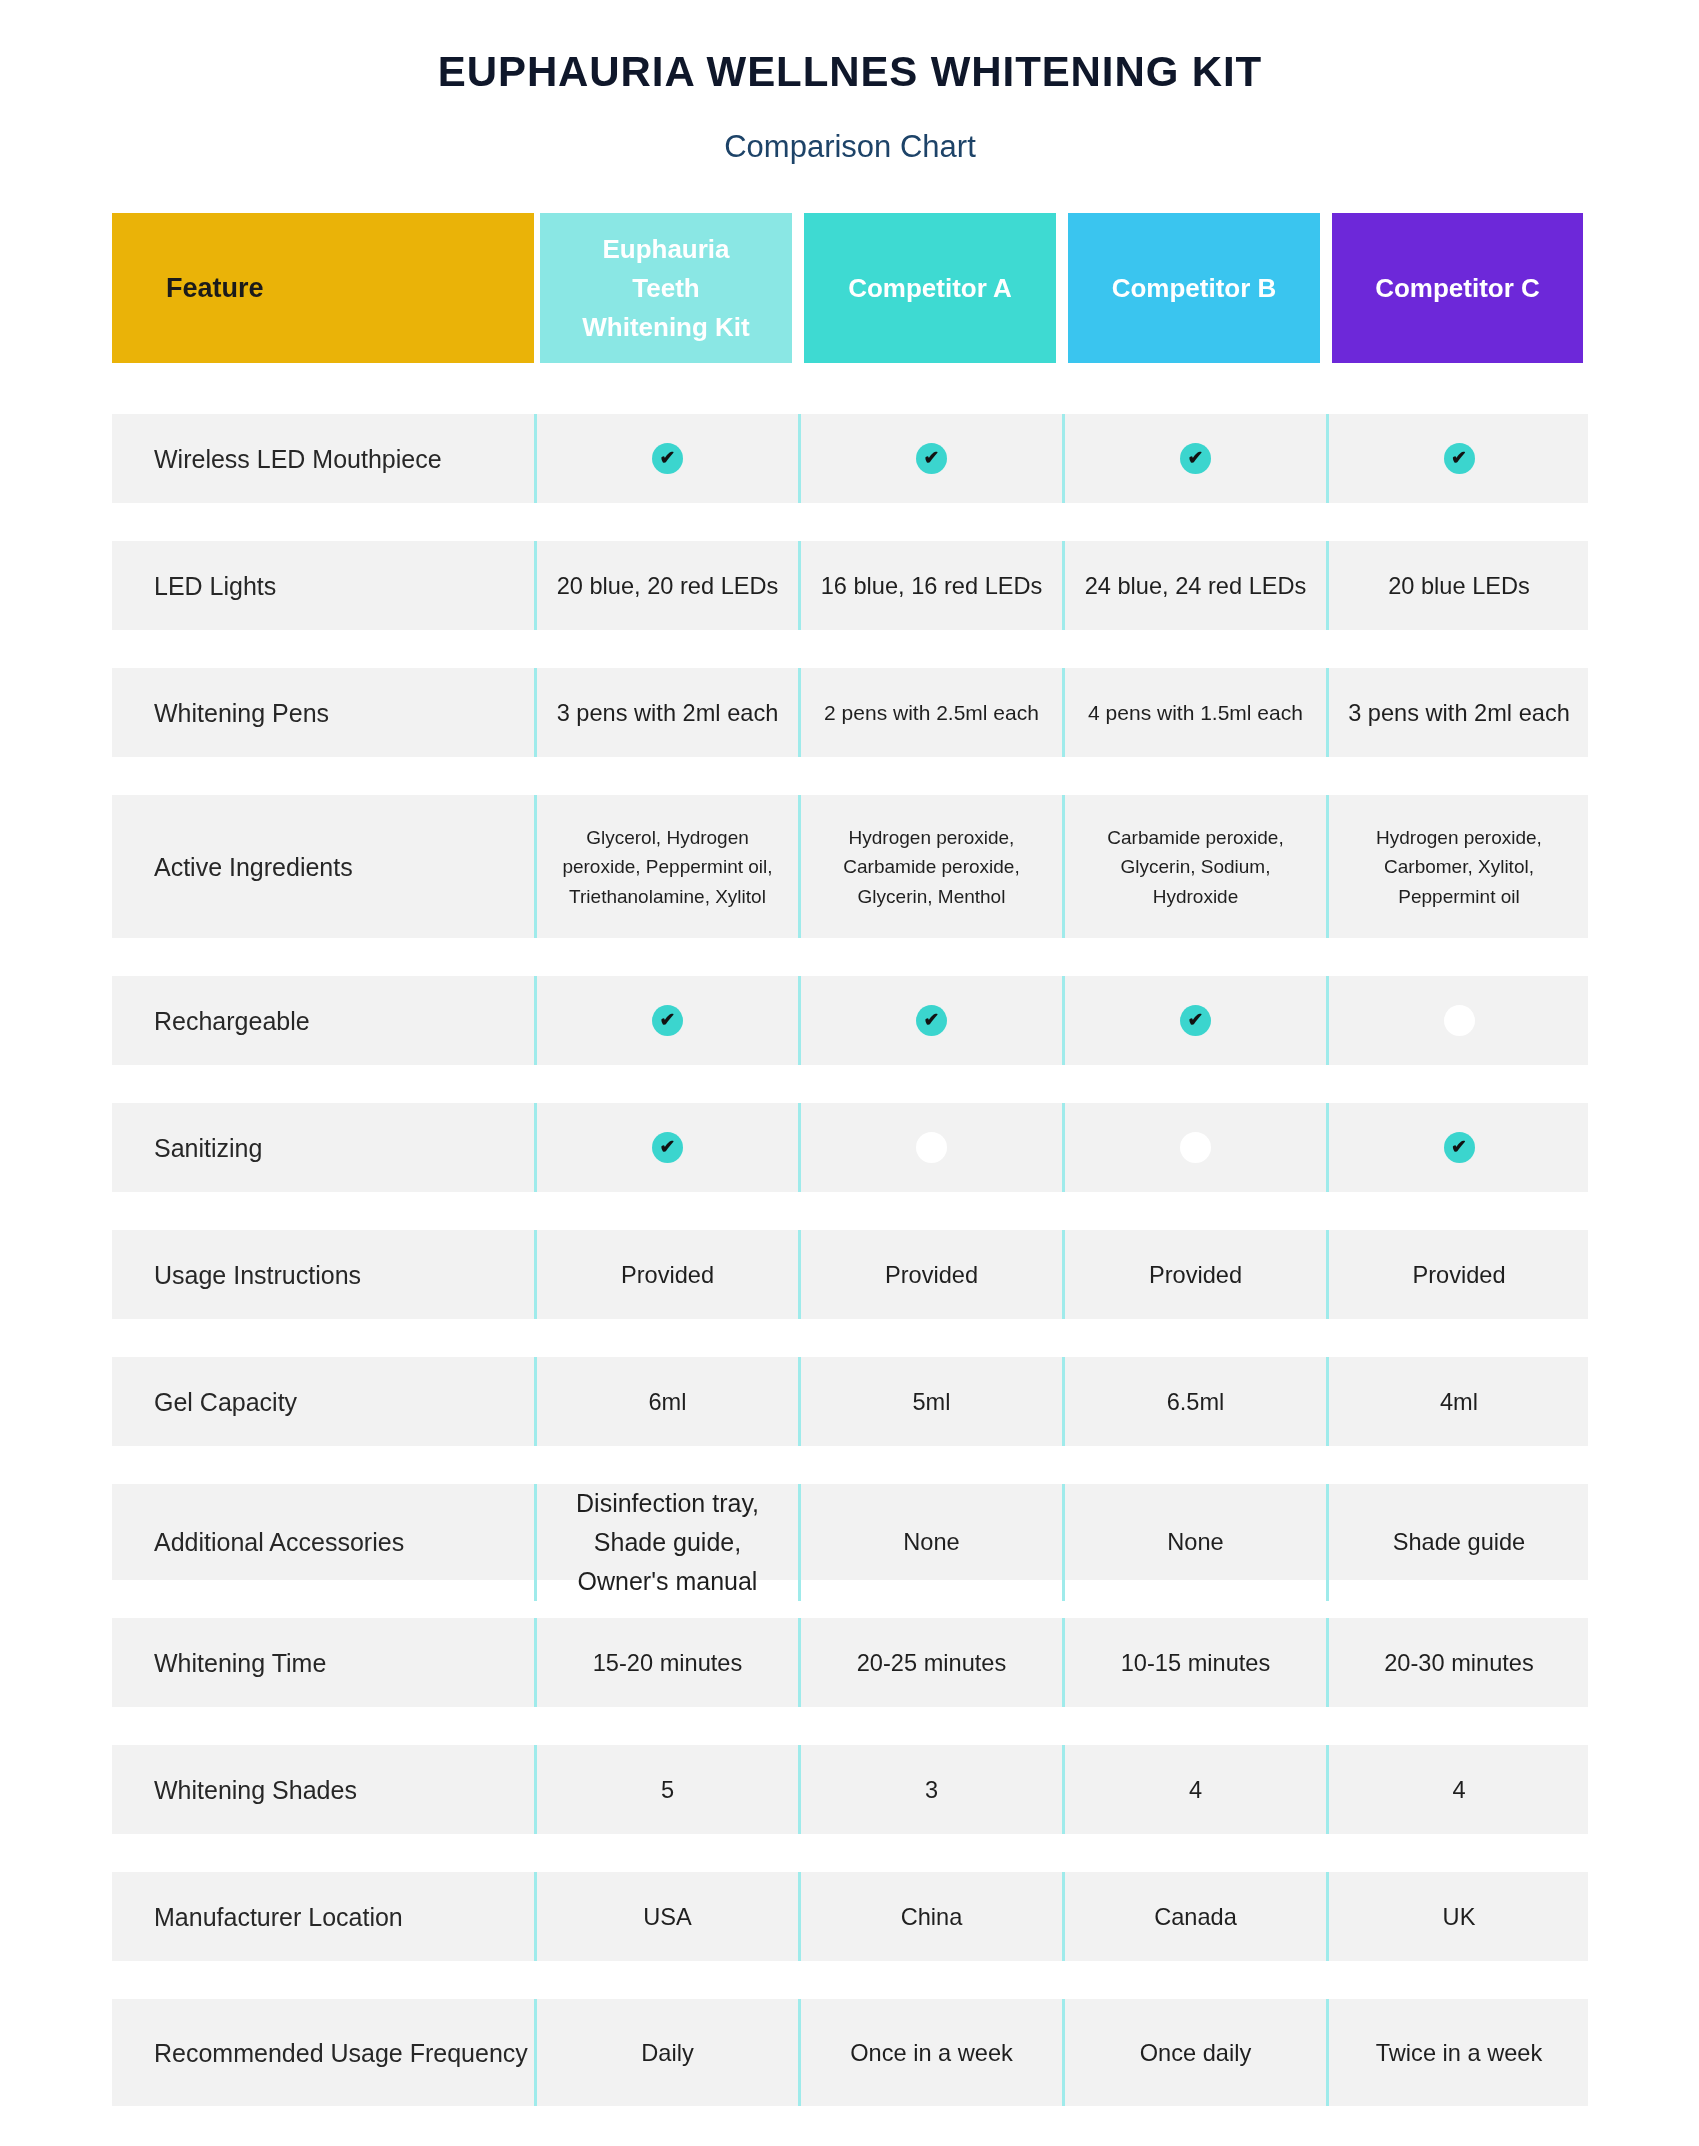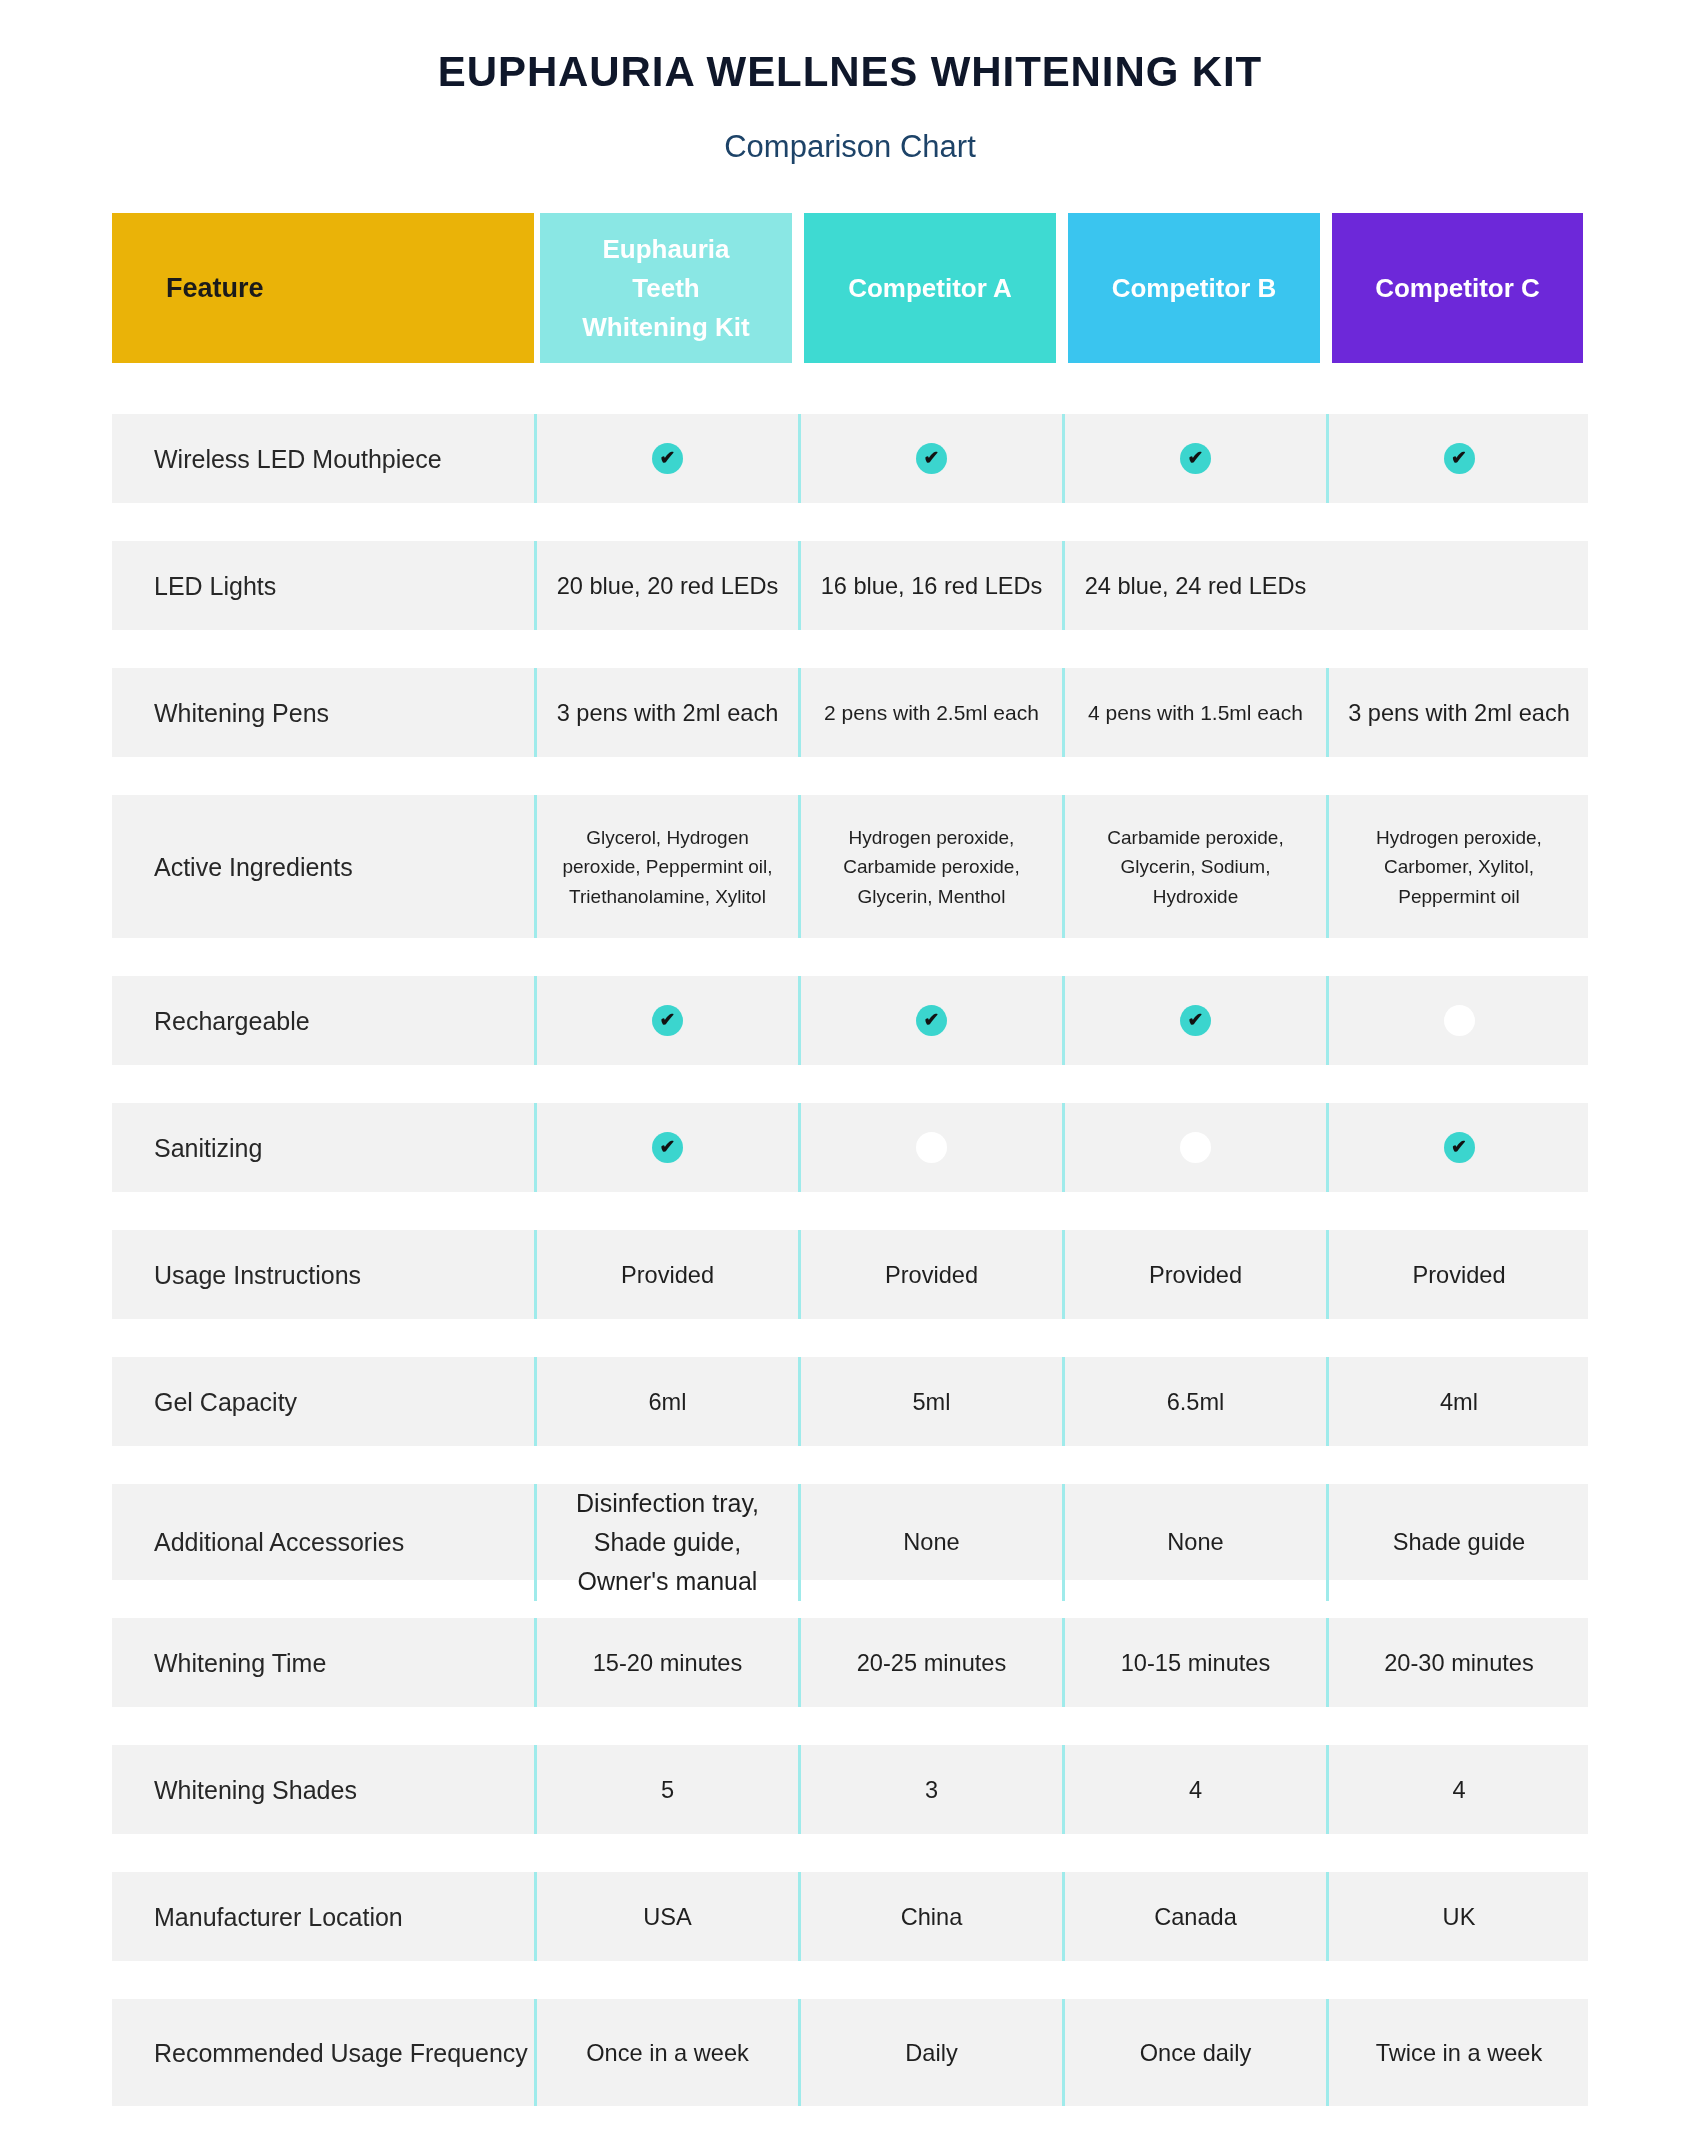--- a/index.html
+++ b/index.html
@@ -148,20 +148,21 @@
           <span class="tick">✔</span>
         </span>
       </div>
   </div>
 
   <div class="grid-row row h-std">
     <div class="fcell">LED Lights</div>
     <div class="vcell">20 blue, 20 red LEDs</div>
     <div class="vcell">16 blue, 16 red LEDs</div>
     <div class="vcell">24 blue, 24 red LEDs</div>
+    <div class="vcell">20 blue LEDs</div>
   </div>
 
   <div class="grid-row row h-std">
     <div class="fcell">Whitening Pens</div>
     <div class="vcell">3 pens with 2ml each</div>
     <div class="vcell fs-24">2 pens with 2.5ml each</div>
     <div class="vcell fs-24">4 pens with 1.5ml each</div>
     <div class="vcell">3 pens with 2ml each</div>
   </div>
 
@@ -258,20 +259,20 @@
   <div class="grid-row row h-std">
     <div class="fcell">Manufacturer Location</div>
     <div class="vcell">USA</div>
     <div class="vcell">China</div>
     <div class="vcell">Canada</div>
     <div class="vcell">UK</div>
   </div>
 
   <div class="grid-row row h-last">
     <div class="fcell">Recommended Usage Frequency</div>
+    <div class="vcell">Daily</div>
     <div class="vcell">Once in a week</div>
-    <div class="vcell">Daily</div>
     <div class="vcell">Once daily</div>
     <div class="vcell">Twice in a week</div>
   </div>
 
 </div>
 
 
 </body></html>

